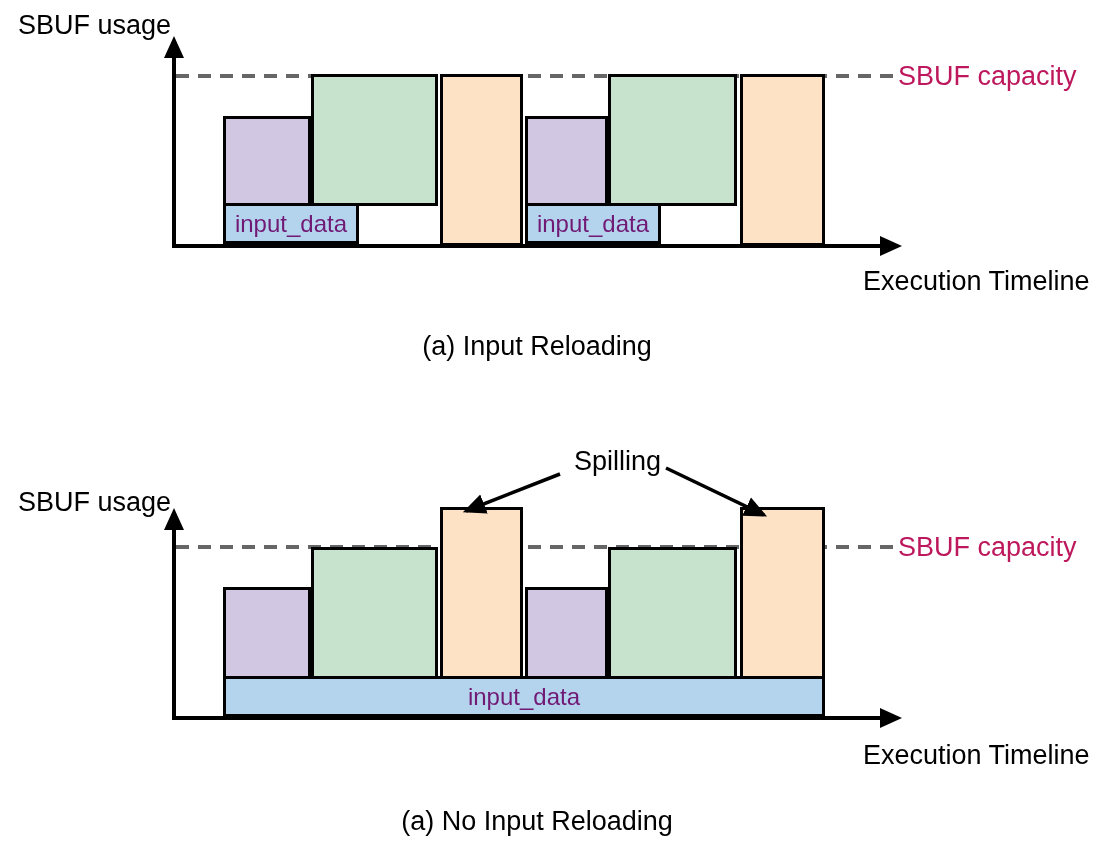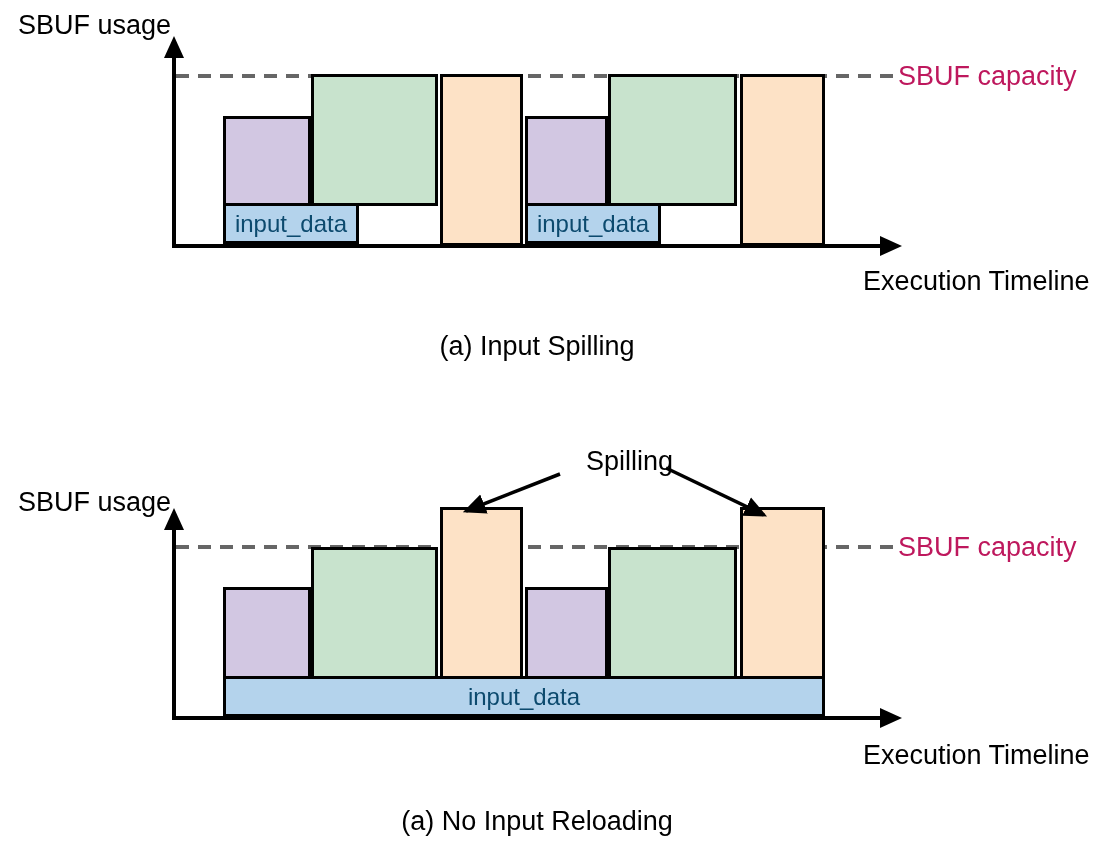--- a/index.html
+++ b/index.html
@@ -13,21 +13,21 @@
   .timeline-label{font-size:27px;white-space:nowrap;}
   .capacity-label{font-size:27px;color:#be185d;white-space:nowrap;}
   .spilling-label{font-size:27px;color:#000;white-space:nowrap;}
   .caption{font-size:27px;text-align:center;width:726px;left:174px;}
   .vaxis{width:4px;background:#000;}
   .haxis{height:4px;background:#000;}
   .arrow-up{width:0;height:0;border-left:10px solid transparent;border-right:10px solid transparent;border-bottom:22px solid #000;}
   .arrow-right{width:0;height:0;border-top:10px solid transparent;border-bottom:10px solid transparent;border-left:22px solid #000;}
   .dashline{height:4px;background:repeating-linear-gradient(90deg,#666 0 13px,transparent 13px 22px);}
   .bar{position:absolute;box-sizing:border-box;border:3px solid #000;display:flex;align-items:center;justify-content:center;}
-  .bar span{font-size:24px;color:#0c4a6e;white-space:nowrap;}
+  .bar span{font-size:24px;color:#701a75;white-space:nowrap;}
   svg.overlay{position:absolute;left:0;top:0;width:1104px;height:847px;pointer-events:none;}
 </style>
 </head>
 <body>
 
 <div class="diagram">
   <div class="abs axis-label" style="left:18px;top:10px;">SBUF usage</div>
 
   <div class="abs dashline" style="left:176px;top:74px;width:718px;"></div>
 
@@ -48,21 +48,21 @@
 
   <div class="abs vaxis" style="left:172px;top:50px;height:198px;"></div>
   <div class="abs arrow-up" style="left:164px;top:36px;"></div>
   <div class="abs haxis" style="left:172px;top:244px;width:710px;"></div>
   <div class="abs arrow-right" style="left:880px;top:236px;"></div>
 
   <div class="abs capacity-label" style="left:898px;top:61px;">SBUF capacity</div>
 
   <div class="abs timeline-label" style="left:863px;top:266px;">Execution Timeline</div>
 
-  <div class="abs caption" style="top:331px;">(a) Input Spilling</div>
+  <div class="abs caption" style="top:331px;">(a) Input Reloading</div>
 </div>
 
 <div class="diagram">
   <div class="abs axis-label" style="left:18px;top:487px;">SBUF usage</div>
 
   <div class="abs dashline" style="left:176px;top:545px;width:718px;"></div>
 
   <div class="bars">
       <div class="bar" style="left: 223px; top: 676px; width: 602px; height: 41px; background: rgb(180, 211, 236);">
         <span>input_data</span>
@@ -75,21 +75,21 @@
       <div class="bar" style="left: 740px; top: 507px; width: 85px; height: 172px; background: rgb(253, 226, 198);"></div>
     </div>
 
   <div class="abs vaxis" style="left:172px;top:522px;height:198px;"></div>
   <div class="abs arrow-up" style="left:164px;top:508px;"></div>
   <div class="abs haxis" style="left:172px;top:716px;width:710px;"></div>
   <div class="abs arrow-right" style="left:880px;top:708px;"></div>
 
   <div class="abs capacity-label" style="left:898px;top:532px;">SBUF capacity</div>
 
-  <div class="abs spilling-label" style="left:586px;top:446px;">Spilling</div>
+  <div class="abs spilling-label" style="left:574px;top:446px;">Spilling</div>
 
   <svg class="overlay">
     <defs>
       <marker id="ah" viewBox="0 0 10 10" refX="8.5" refY="5" markerWidth="6.5" markerHeight="6.5" orient="auto-start-reverse">
         <path d="M 0 0.5 L 10 5 L 0 9.5 z" fill="#000"></path>
       </marker>
     </defs>
     <g id="arrow-lines" stroke="#000" stroke-width="3.5" fill="none">
         <line x1="560" y1="474" x2="466" y2="511" marker-end="url(#ah)"></line>
         <line x1="666" y1="468" x2="764" y2="515" marker-end="url(#ah)"></line>

